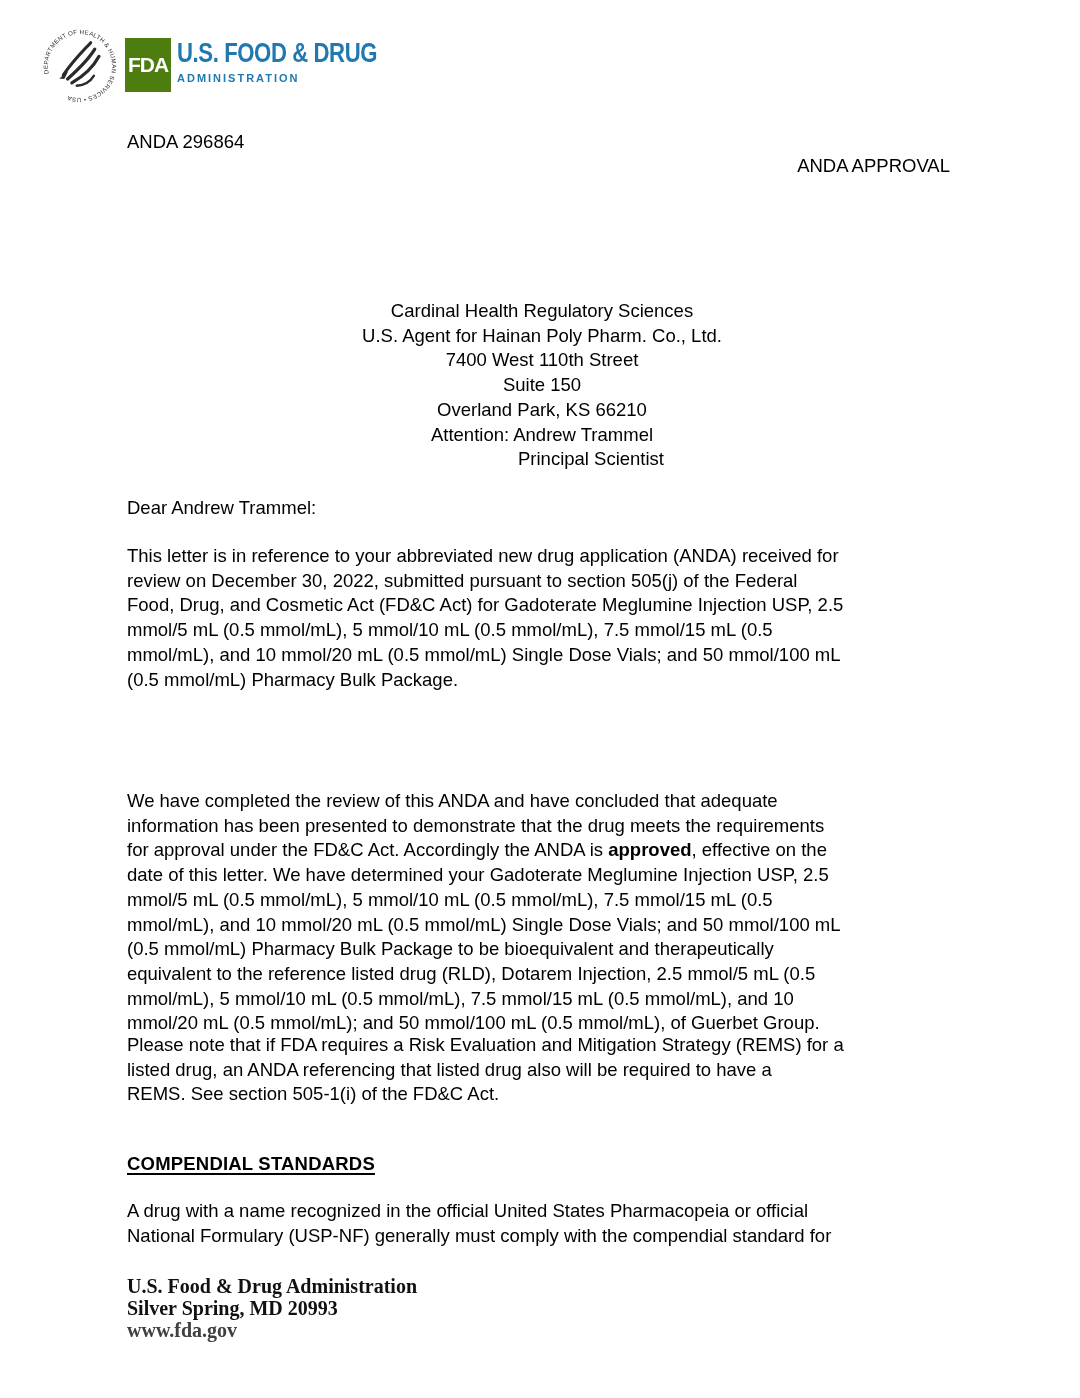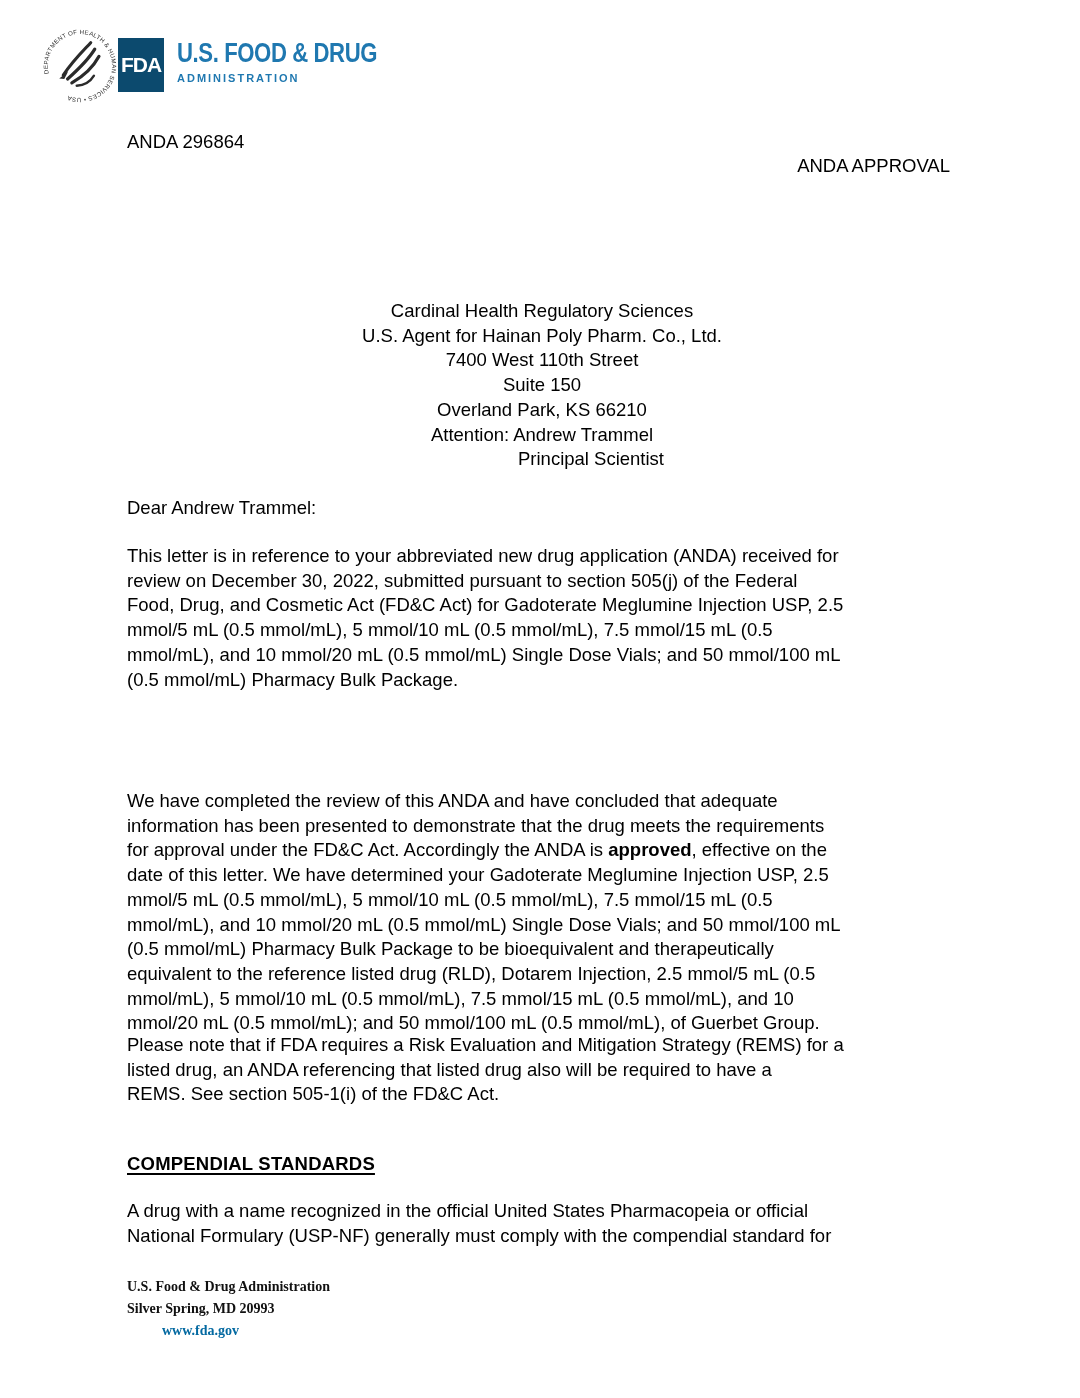--- a/index.html
+++ b/index.html
@@ -8,22 +8,22 @@
     width:1080px;height:1398px;
     background:#ffffff;
     font-family:"Liberation Sans", sans-serif;
     color:#111;
     overflow:hidden;
   }
   
   .header{position:absolute;left:40px;top:24px;width:600px;height:85px;}
   .seal{position:absolute;left:0;top:2px;width:80px;height:80px;}
   .fda-square{
-    position:absolute;left:78px;top:14px;width:46px;height:54px;
-    background:#0c4a6e;color:#ffffff;
+    position:absolute;left:85px;top:14px;width:46px;height:54px;
+    background:#4d7c0f;color:#ffffff;
     display:flex;align-items:center;justify-content:center;
     font-weight:bold;font-size:21px;letter-spacing:-1px;
   }
   .fda-words{position:absolute;left:137px;top:14px;}
   .fda-line1{
     color:#1f78b0;font-weight:bold;font-size:27px;letter-spacing:-0.5px;
     transform:scaleX(0.82);transform-origin:left top;white-space:nowrap;
   }
   .fda-line2{
     color:#1f78b0;font-weight:bold;font-size:11px;letter-spacing:2px;
@@ -51,23 +51,23 @@
   .section-heading{
     top:1152px;font-weight:bold;
     text-decoration:underline;text-decoration-thickness:2px;text-underline-offset:3px;
     letter-spacing:0.2px;
   }
   .p5{top:1199px;}
   
   .footer{
     position:absolute;left:127px;top:1276px;
     font-family:"Liberation Serif", serif;
-    font-weight:bold;font-size:14px;line-height:21.5px;color:#111;
+    font-weight:bold;font-size:20px;line-height:21.5px;color:#111;
   }
-  .footer-link{color:#0369a1;text-decoration:none;display:inline-block;margin-top:1px;margin-left:35px;}
+  .footer-link{color:#404040;text-decoration:none;display:inline-block;margin-top:1px;}
 </style>
 </head>
 <body>
 
 <div class="page">
 
   <div class="header">
     <svg class="seal" viewBox="0 0 100 100">
       <g transform="rotate(-14 50 50)">
         <defs>

